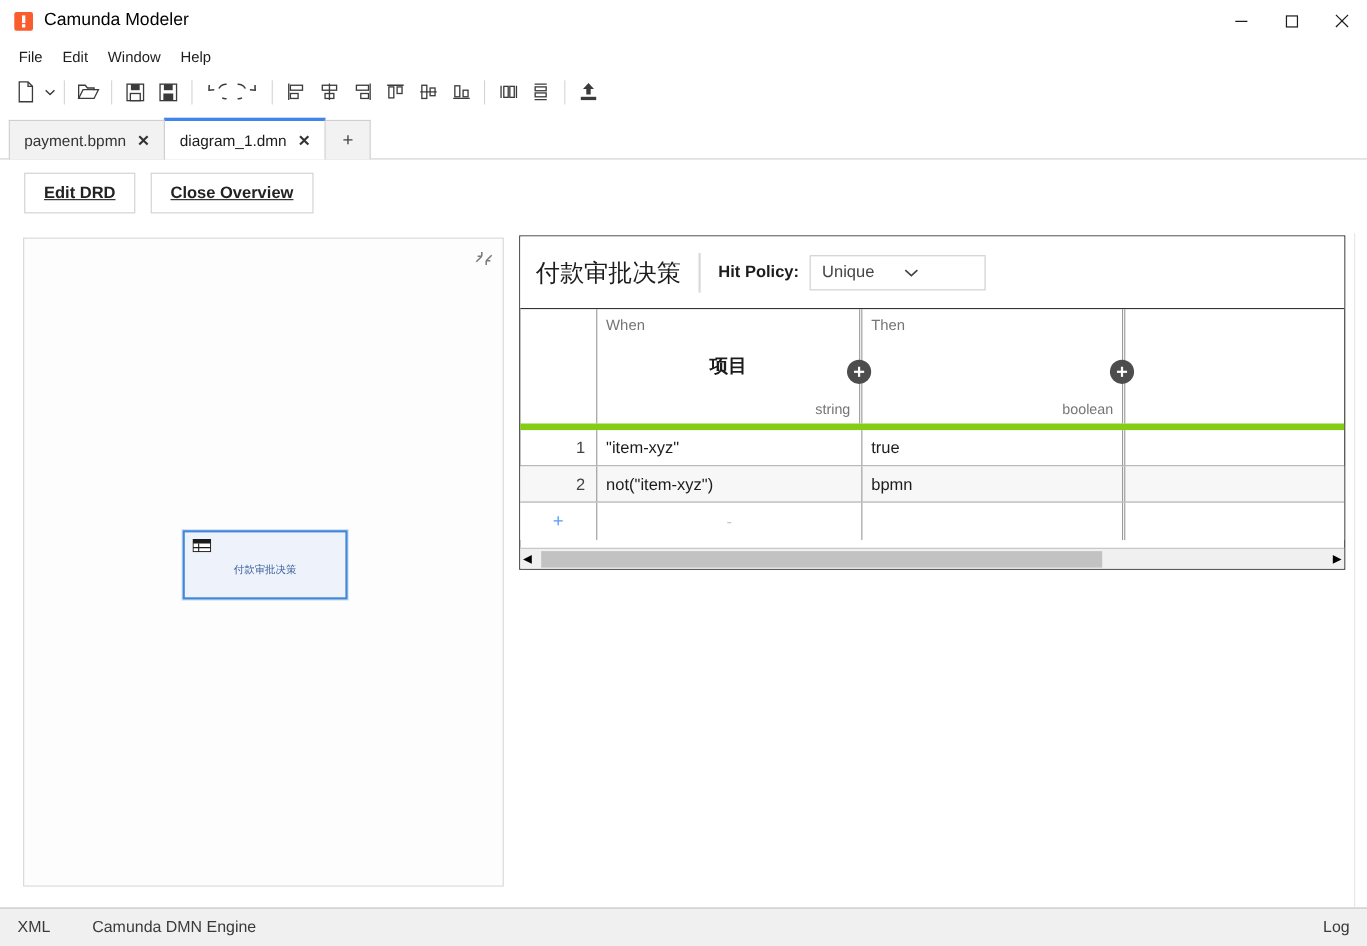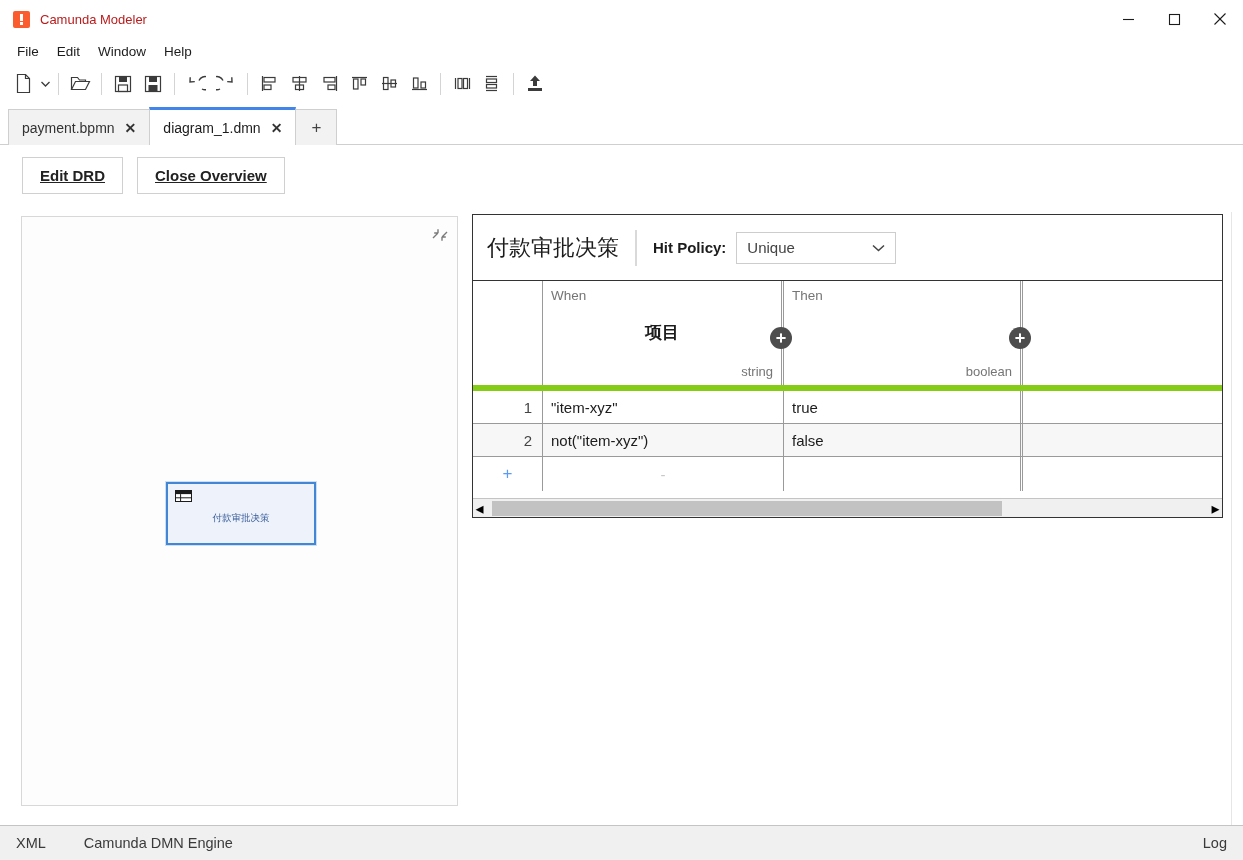--- a/index.html
+++ b/index.html
@@ -22,21 +22,21 @@
     position: relative; flex: none;
   }
   .app-logo::before {
     content: ""; position: absolute; left: 7px; top: 3px;
     width: 3px; height: 7px; background: #ffffff;
   }
   .app-logo::after {
     content: ""; position: absolute; left: 7px; top: 11px;
     width: 3px; height: 3px; background: #ffffff;
   }
-  .app-title { font-size: 13px; color: #b91c1c; }
+  .app-title { font-size: 16px; color: #000000; }
   .win-controls { position: absolute; right: 0; top: 0; height: 38px; display: flex; }
   .win-btn {
     width: 46px; height: 38px; display: flex; align-items: center; justify-content: center;
   }
   .win-btn svg { display: block; }
 
   
   .menubar {
     height: 27px; display: flex; align-items: center; padding-left: 8px;
     background: #ffffff; font-size: 13.5px; color: #1c1c1c;
@@ -128,21 +128,21 @@
   }
   .dmn-head {
     height: 66px; display: flex; align-items: center;
     padding-left: 14px; border-bottom: 1px solid #333333; background: #ffffff;
   }
   .dmn-title { font-size: 22px; color: #1c1c1c; padding-right: 16px; }
   .dmn-divider { width: 2px; height: 36px; background: #d9d9d9; margin-right: 16px; }
   .dmn-hitlabel { font-size: 15px; font-weight: bold; color: #1c1c1c; margin-right: 10px; }
   .dmn-select {
     width: 160px; height: 32px; border: 1px solid #cdcdcd; background: #ffffff;
-    display: flex; align-items: center; justify-content: space-between;
+    display: flex; align-items: center; justify-content: flex-start;
     padding: 0 10px; font-size: 15px; color: #444; gap: 27px;
   }
 
   .cols { display: flex; height: 110px; border-bottom: 6px solid #84cc16; }
   .col-idx {
     width: 70px; border-right: 1px solid #9a9a9a; flex: none;
   }
   .col-when, .col-then {
     position: relative; border-right: 3px double #9a9a9a;
   }
@@ -452,21 +452,21 @@
 
     <div class="row">
       <div class="cell-idx">1</div>
       <div class="cell-when">"item-xyz"</div>
       <div class="cell-then">true</div>
       <div class="cell-annot"></div>
     </div>
     <div class="row alt">
       <div class="cell-idx">2</div>
       <div class="cell-when">not("item-xyz")</div>
-      <div class="cell-then">false</div>
+      <div class="cell-then">bpmn</div>
       <div class="cell-annot"></div>
     </div>
     <div class="row-add">
       <div class="add-plus">+</div>
       <div class="add-dash">-</div>
       <div class="add-then"></div>
       <div class="cell-annot"></div>
     </div>
 
     <div class="hscroll">

